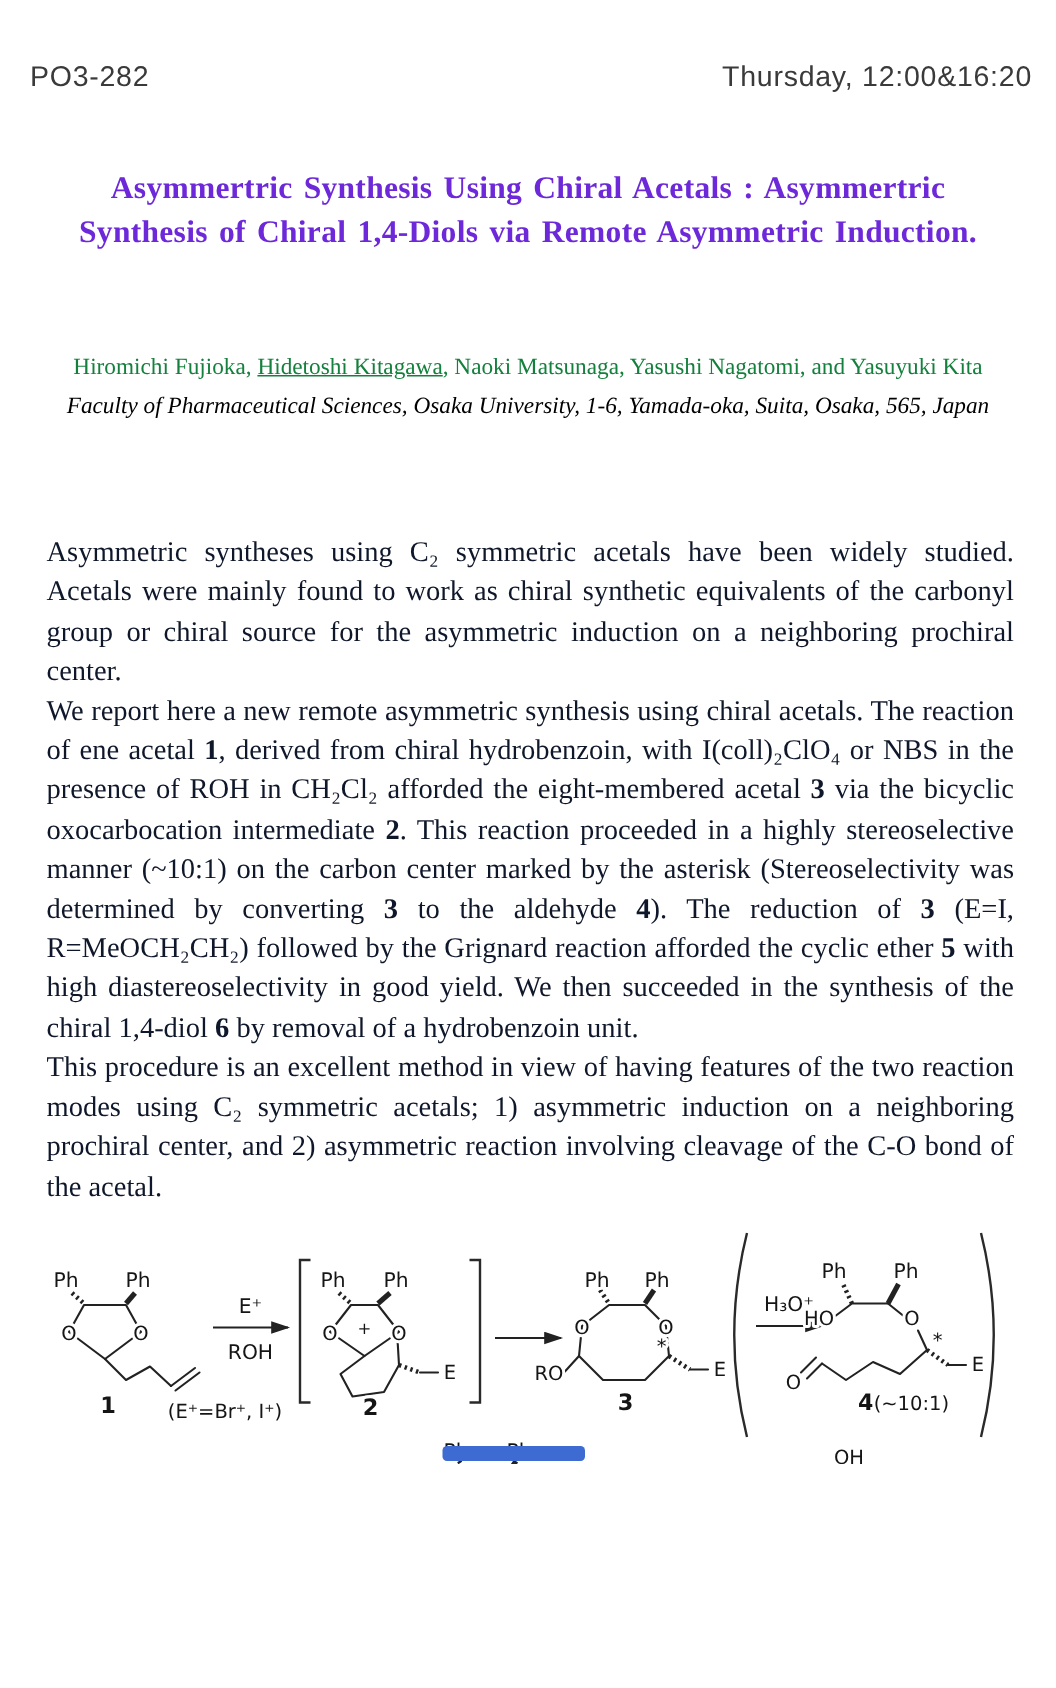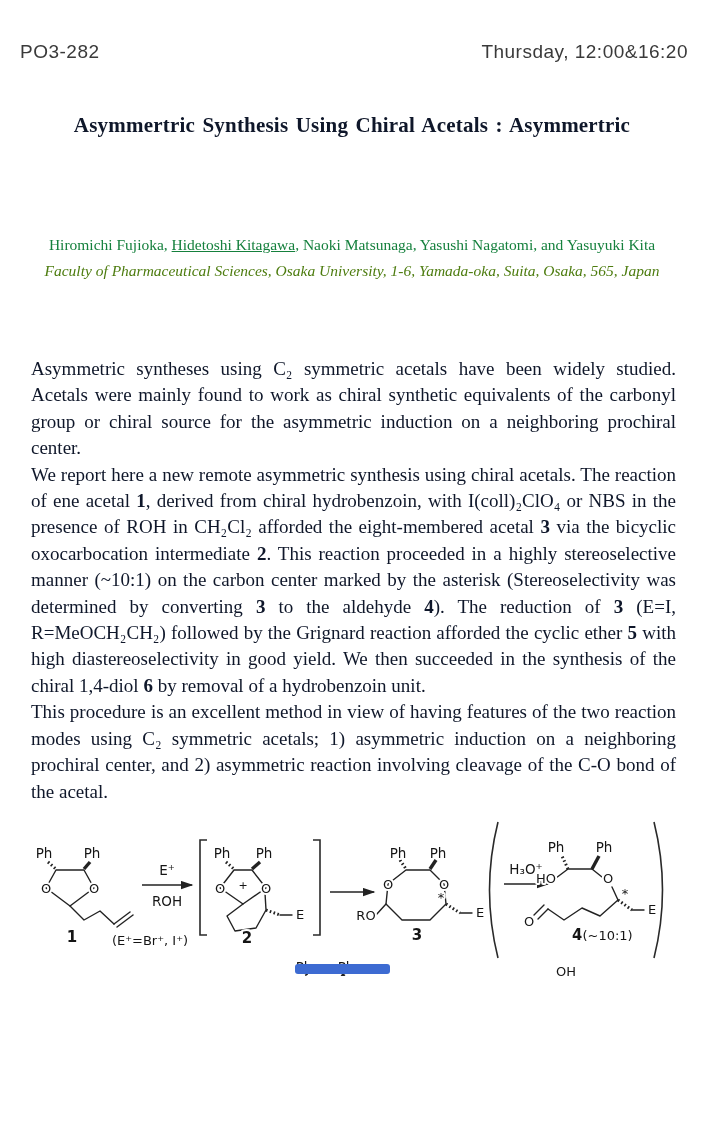--- a/index.html
+++ b/index.html
@@ -7,26 +7,26 @@
         font-family:"Liberation Serif","DejaVu Serif",serif;color:#1c1c1c;}
 
   
   .hdr{position:absolute;top:41px;left:0;right:0;height:26px;
        font-family:"Liberation Sans","DejaVu Sans",sans-serif;font-size:19px;color:#3a3a3a;letter-spacing:.5px;}
   .hdr-left{position:absolute;left:20px;top:0;}
   .hdr-right{position:absolute;right:16px;top:0;}
 
   
   .title{position:absolute;top:111px;left:20px;right:20px;margin:0;text-align:center;
-         font-size:21px;line-height:29px;font-weight:700;letter-spacing:.2px;word-spacing:2px;color:#0f172a;}
+         font-size:21px;line-height:29px;font-weight:700;letter-spacing:.2px;word-spacing:2px;color:#6d28d9;}
 
   
   .authors{position:absolute;top:236px;left:0;right:0;text-align:center;font-size:15.5px;color:#15803d;}
   .authors .ul{text-decoration:underline;}
-  .affil{position:absolute;top:262px;left:0;right:0;text-align:center;font-size:15.5px;font-style:italic;color:#4d7c0f;font-family:Liberation Serif, serif;}
+  .affil{position:absolute;top:262px;left:0;right:0;text-align:center;font-size:15.5px;font-style:italic;color:#000000;font-family:Liberation Serif, serif;}
 
   
   .bodytxt{position:absolute;top:312px;left:31px;width:645px;font-size:19px;line-height:26.4px;
            text-align:justify;color:#0f172a;margin-top:44px;}
   .bodytxt p{margin:0;padding:0;}
   .b{font-weight:700;}
 
   
   .scheme{position:absolute;top:812px;left:0;}
   .scheme .bond{stroke:#222;stroke-width:1.4;fill:none;stroke-linecap:round;stroke-linejoin:round;}
@@ -51,21 +51,21 @@
 </head>
 <body>
 
 <div class="page">
 
   <div class="hdr">
     <span class="hdr-left">PO3-282</span>
     <span class="hdr-right">Thursday, 12:00&amp;16:20</span>
   </div>
 
-  <h1 class="title"><span>Asymmertric Synthesis Using Chiral Acetals : Asymmertric</span><br></h1>
+  <h1 class="title"><span>Asymmertric Synthesis Using Chiral Acetals : Asymmertric</span><br><span>Synthesis of Chiral 1,4-Diols via Remote Asymmetric Induction.</span></h1>
 
   <div class="authors"><span>Hiromichi Fujioka, </span><span class="ul">Hidetoshi Kitagawa</span><span>, Naoki Matsunaga, Yasushi Nagatomi, and Yasuyuki Kita</span></div>
 
   <div class="affil">Faculty of Pharmaceutical Sciences, Osaka University, 1-6, Yamada-oka, Suita, Osaka, 565, Japan</div>
 
   <div class="bodytxt" id="paragraphs">
       <p><span>Asymmetric syntheses using C₂ symmetric acetals have been widely studied.  Acetals were mainly found to work as chiral synthetic equivalents of the carbonyl group or chiral source for the asymmetric induction on a neighboring prochiral center.</span></p>
       <p><span>We report here a new remote asymmetric synthesis using chiral acetals. The reaction of ene acetal </span><span class="b">1</span><span>, derived from chiral hydrobenzoin, with I(coll)₂ClO₄ or NBS in the presence of ROH in CH₂Cl₂ afforded the eight-membered acetal </span><span class="b">3</span><span> via the bicyclic oxocarbocation intermediate </span><span class="b">2</span><span>. This reaction proceeded in a highly stereoselective manner (~10:1) on the carbon center marked by the asterisk (Stereoselectivity was determined by converting </span><span class="b">3</span><span> to the aldehyde </span><span class="b">4</span><span>).  The reduction of </span><span class="b">3</span><span> (E=I, R=MeOCH₂CH₂) followed by the Grignard reaction afforded the cyclic ether </span><span class="b">5</span><span> with high diastereoselectivity in good yield.  We then succeeded in the synthesis of the chiral 1,4-diol </span><span class="b">6</span><span> by removal of a hydrobenzoin unit.</span></p>
       <p><span>This procedure is an excellent method in view of having features of the two reaction modes using C₂ symmetric acetals; 1) asymmetric induction on a neighboring prochiral center, and 2) asymmetric reaction involving cleavage of the C-O bond of the acetal.</span></p>
     </div>

